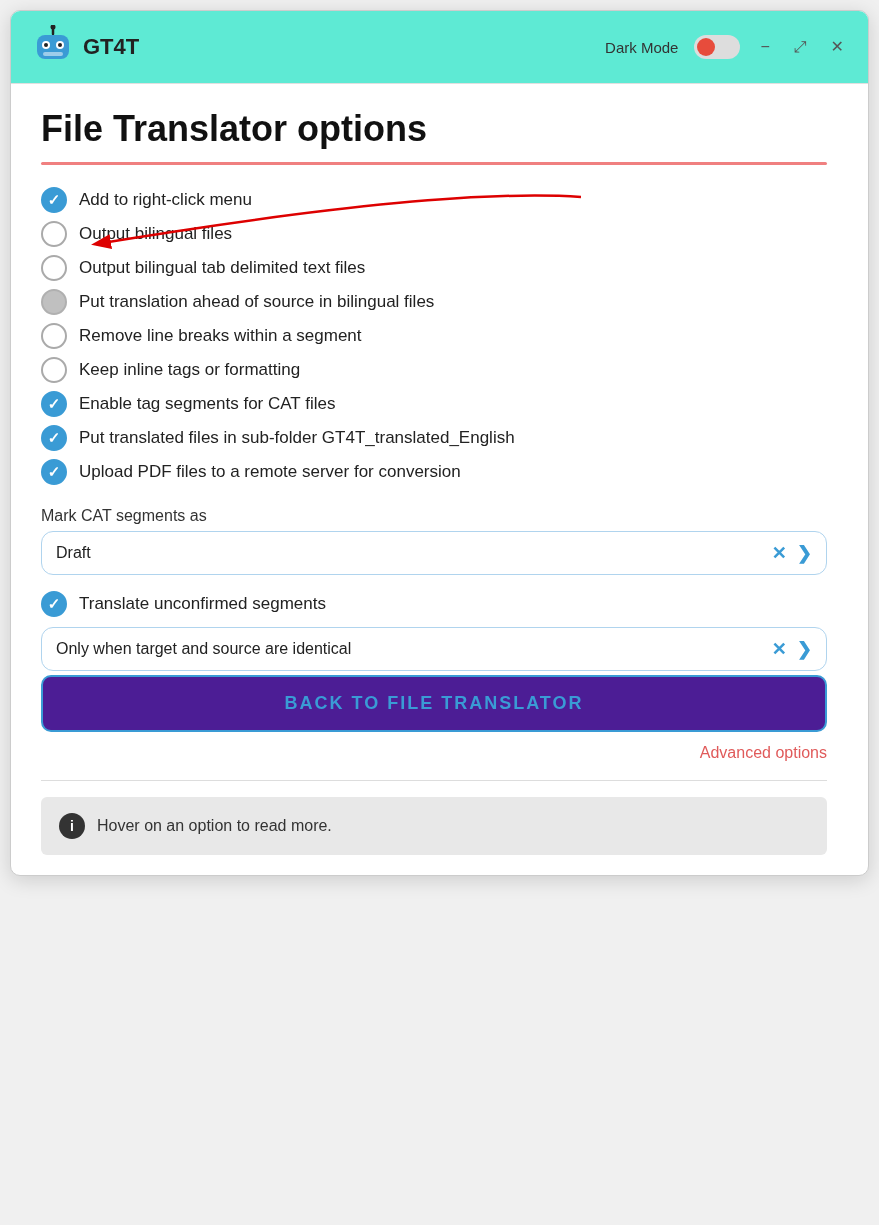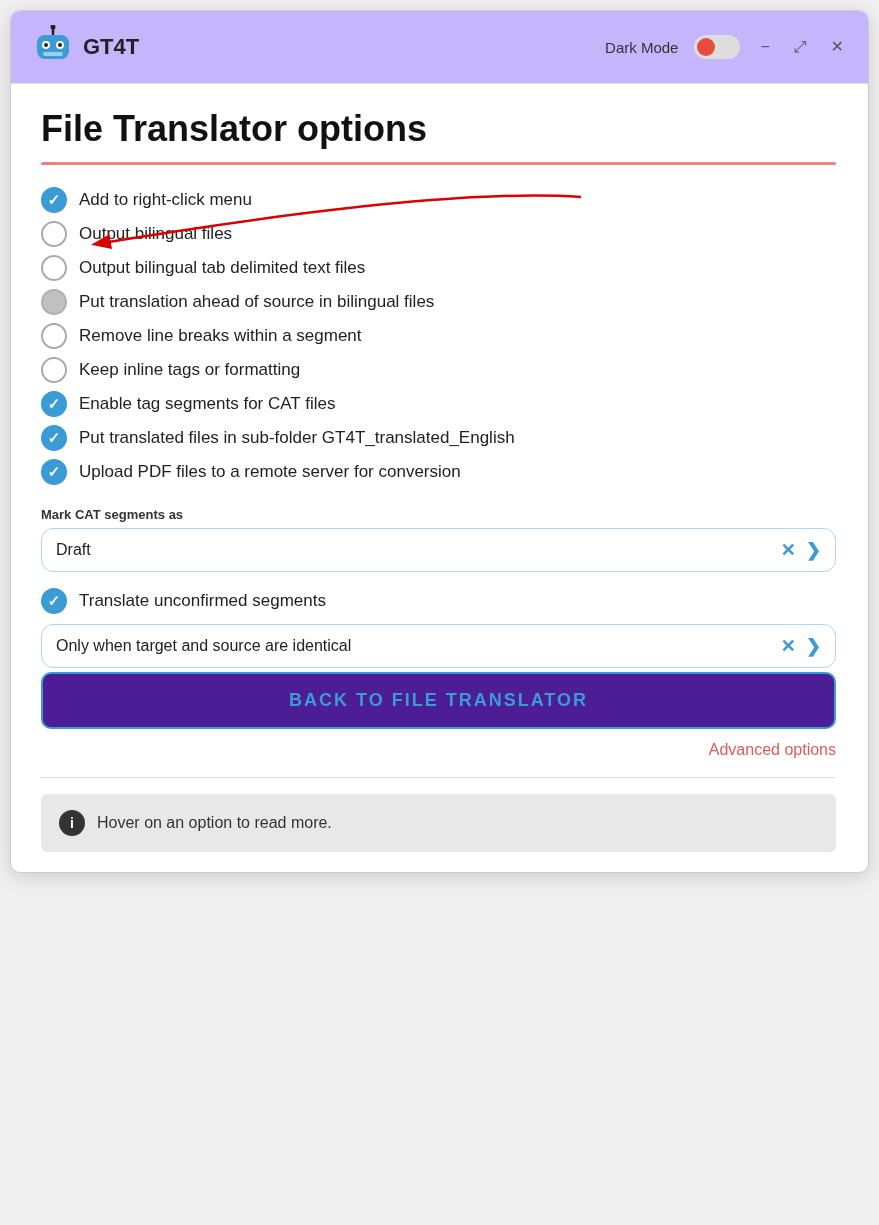--- a/index.html
+++ b/index.html
@@ -18,21 +18,21 @@
       border-radius: 10px;
       border: 1px solid #ccc;
       overflow: hidden;
       box-shadow: 0 4px 20px rgba(0,0,0,0.15);
     }
     .titlebar {
       display: flex;
       align-items: center;
       padding: 14px 20px;
       border-bottom: 1px solid #e0e0e0;
-      background: #c4b5fd;
+      background: #5eead4;
     }
     .logo-area {
       display: flex;
       align-items: center;
       gap: 8px;
       flex: 1;
     }
     .logo-icon {
       width: 44px;
       height: 44px;
@@ -73,21 +73,21 @@
     .window-btn {
       font-size: 16px;
       color: #555;
       cursor: pointer;
       background: none;
       border: none;
       padding: 2px 4px;
       line-height: 1;
     }
     .content {
-      padding: 24px 32px 20px 30px;
+      padding: 24px 41px 20px 30px;
     }
     .page-title {
       font-size: 36px;
       font-weight: 900;
       color: #111;
       margin-bottom: 12px;
     }
     .divider {
       height: 3px;
       background: #f08080;
@@ -127,24 +127,23 @@
       content: '✓';
       color: #fff;
       font-size: 15px;
       font-weight: bold;
     }
     .checkbox-custom.disabled {
       background: #c0c0c0;
       border-color: #b0b0b0;
     }
     .section-label {
-      font-size: 13px;
+      font-size: 16px;
       color: #333;
       margin-bottom: 6px;
-      font-weight: bold;
     }
     .dropdown-container {
       border: 1.5px solid #b0d4ee;
       border-radius: 12px;
       padding: 10px 14px;
       display: flex;
       align-items: center;
       justify-content: space-between;
       margin-bottom: 16px;
       background: #fff;

